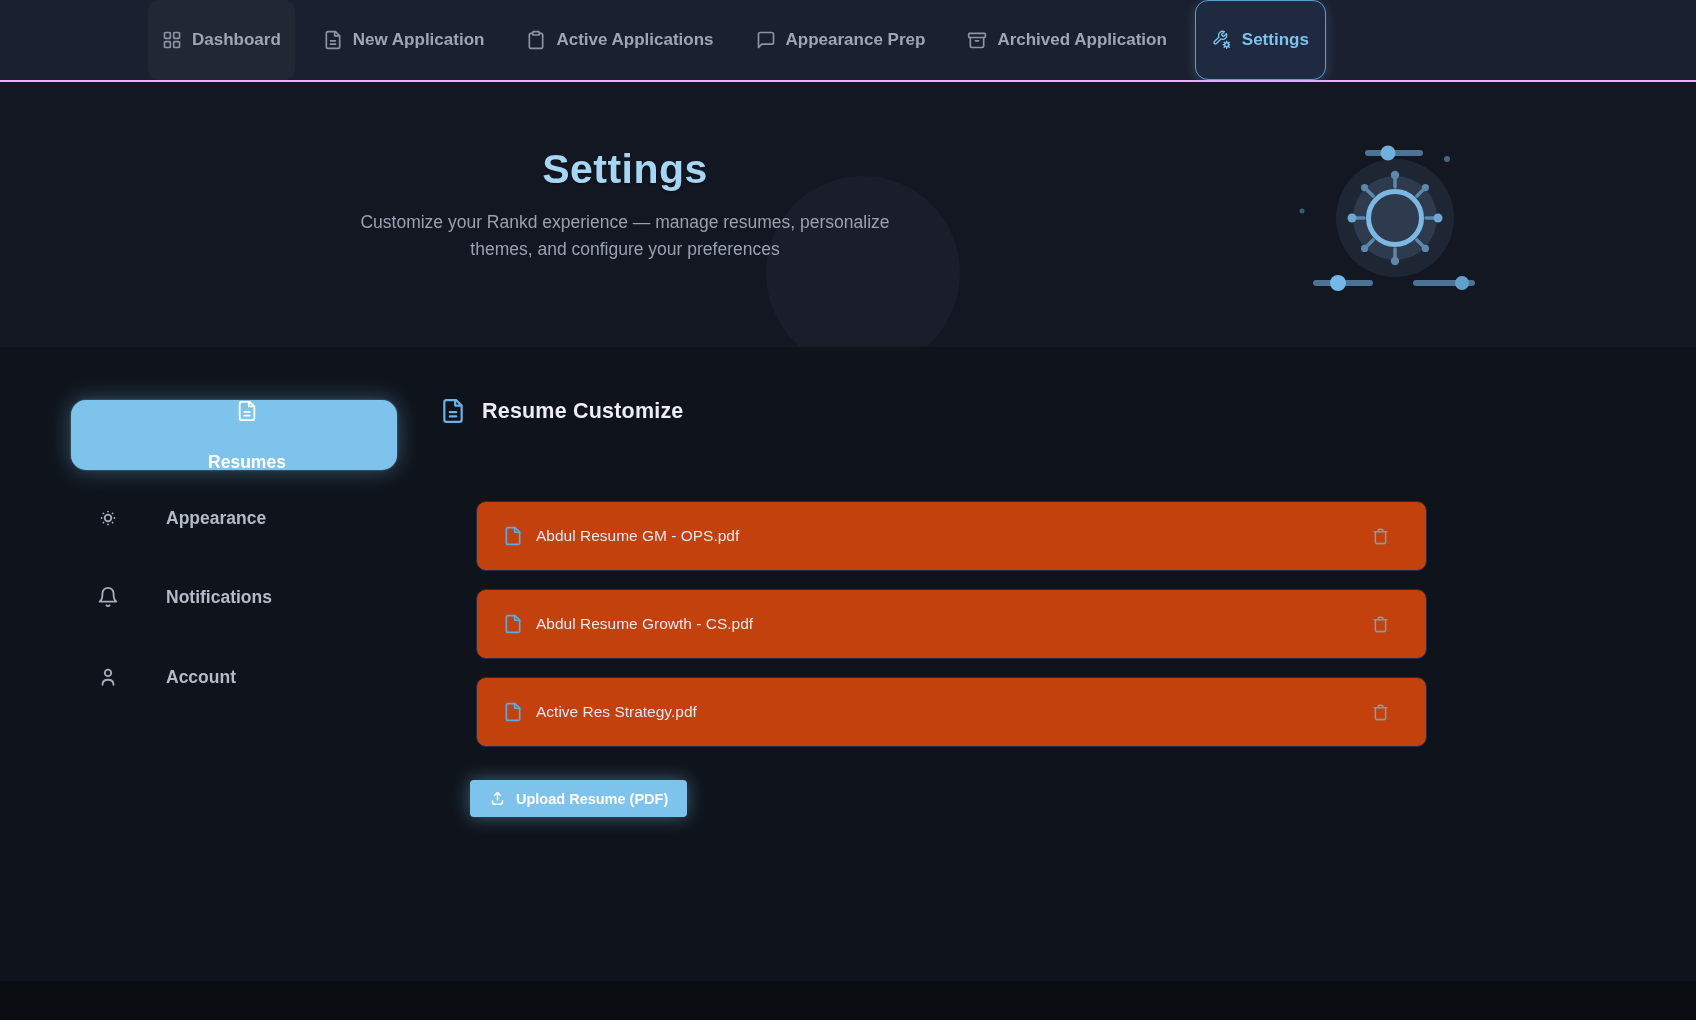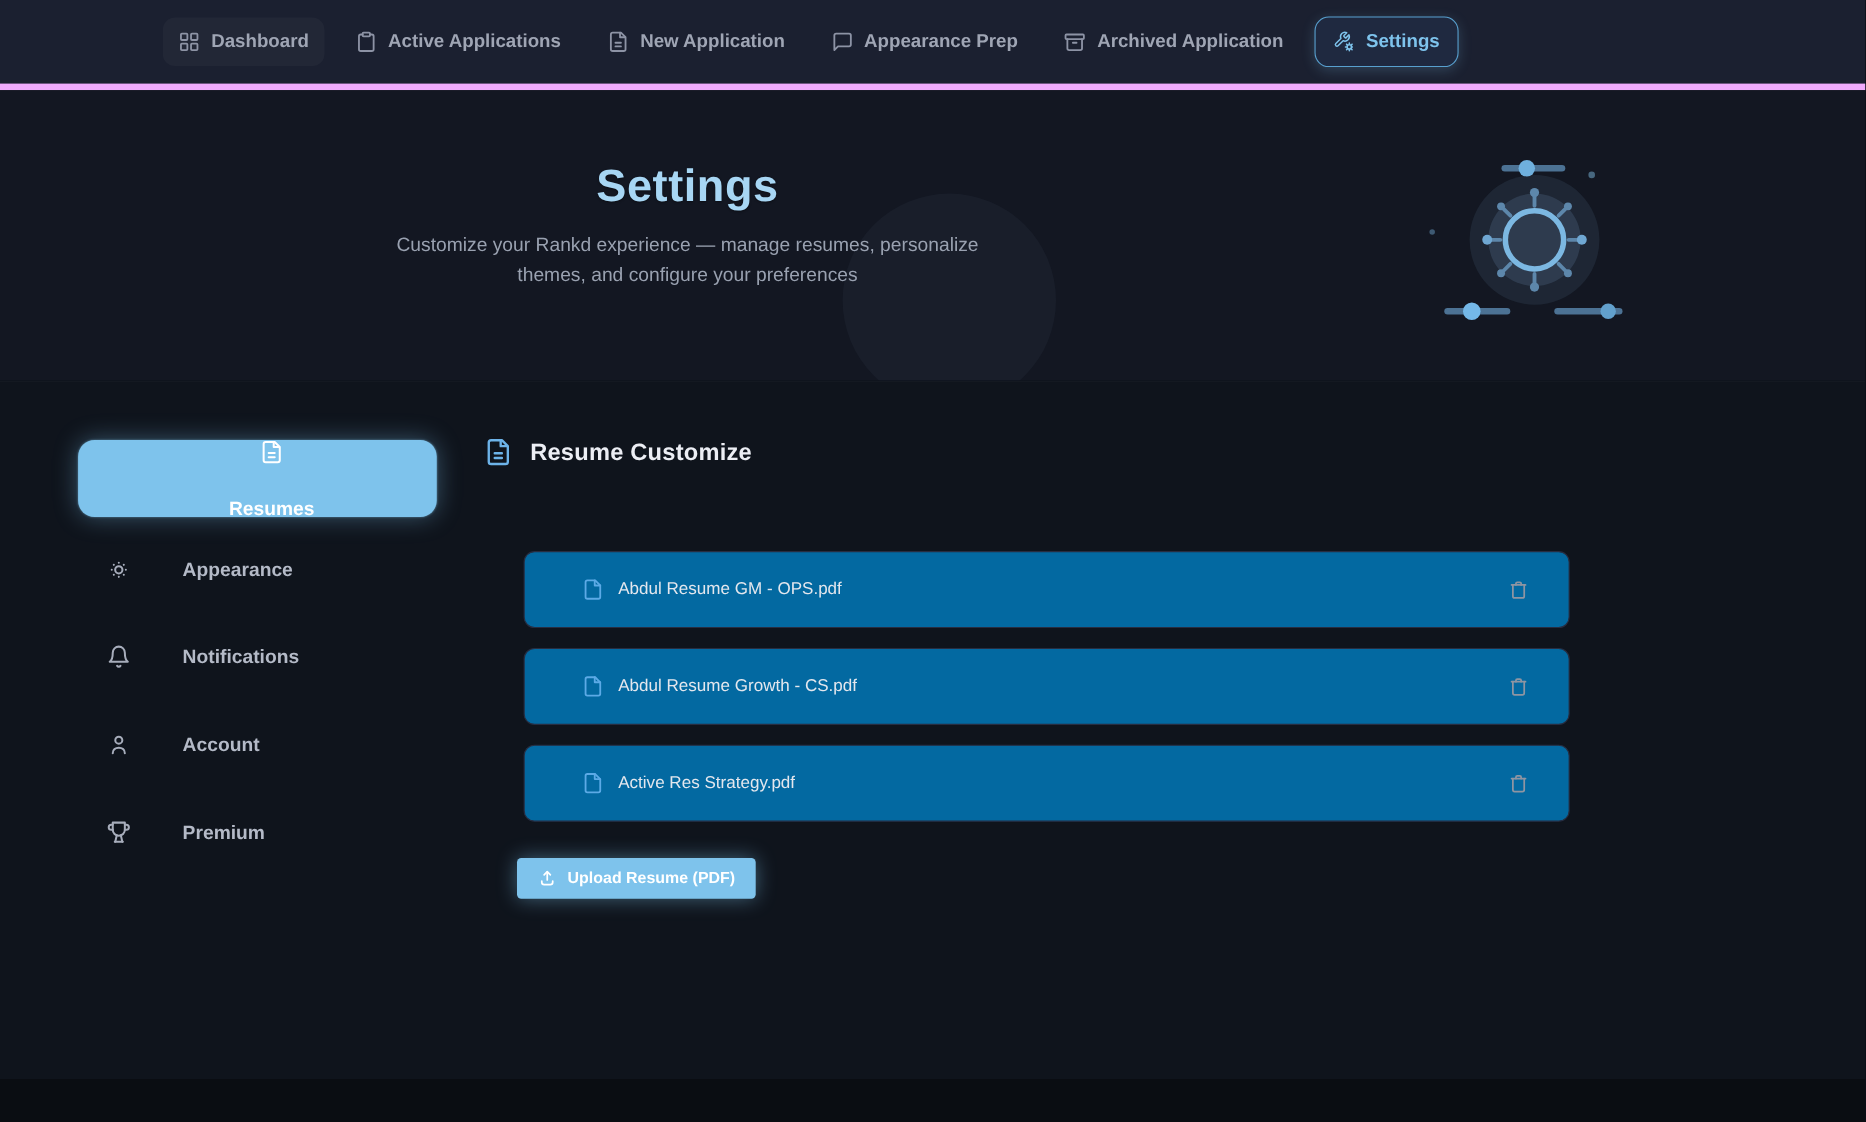--- a/index.html
+++ b/index.html
@@ -8,22 +8,22 @@
     position:relative; width:1696px; height:1020px; overflow:hidden;
     background:#0f141c;
     font-family:"Liberation Sans","DejaVu Sans",sans-serif;
     -webkit-font-smoothing:antialiased;
   }
   svg { display:block; }
 
   
   .topnav {
     position:absolute; top:0; left:0; right:0; height:82px;
-    background:#1b2030; border-bottom:6px solid #f0abfc;
-    display:flex; align-items:center; padding-left:148px; gap:14px;
+    background:#1b2030; border-bottom:2px solid #f0abfc;
+    display:flex; padding-left:148px; gap:14px;
   }
   .nav-item {
     display:flex; align-items:center; gap:10px;
     padding:12px 14px; border-radius:11px;
     color:#9fa5b4; font-size:17px; font-weight:600; cursor:pointer;
     white-space:nowrap;
   }
   .nav-item .nicon { color:#8d93a5; }
   .nav-item.subtle-bg { background:rgba(255,255,255,0.03); }
   .nav-item.active {
@@ -78,22 +78,22 @@
   .section-header {
     position:absolute; left:440px; top:52px;
     display:flex; align-items:center; gap:16px;
   }
   .section-header .hicon { color:#6db3e8; }
   .section-title { font-size:21.5px; font-weight:700; color:#eceef4; letter-spacing:0.2px; }
 
   
   .resume-row {
     position:absolute; left:476px; width:951px; height:70px;
-    background:#0369a1; border:1px solid #272d41; border-radius:10px;
-    display:flex; align-items:center; gap:13px; padding-left:52px;
+    background:#c2410c; border:1px solid #272d41; border-radius:10px;
+    display:flex; align-items:center; gap:13px; padding-left:26px;
   }
   .resume-row .ficon { color:#5caae6; }
   .resume-name { font-size:15.5px; color:#e4e7ee; }
   .trash-btn {
     position:absolute; right:28px; top:50%; transform:translateY(-50%);
     width:36px; height:36px; border-radius:8px; border:none; background:transparent;
     display:flex; align-items:center; justify-content:center;
     color:#8f95a2; cursor:pointer;
   }
 
@@ -122,36 +122,36 @@
             <rect x="3" y="14" width="7" height="7" rx="1"></rect>
             <rect x="14" y="14" width="7" height="7" rx="1"></rect>
           </svg>
       </span>
       <span>Dashboard</span>
     </div>
 
     <div class="nav-item">
       <span class="nicon">
         <svg width="20" height="20" viewBox="0 0 24 24" fill="none" stroke="currentColor" stroke-width="2" stroke-linecap="round" stroke-linejoin="round">
-            <rect x="8" y="2" width="8" height="4" rx="1"></rect>
-            <path d="M16 4h2a2 2 0 0 1 2 2v14a2 2 0 0 1-2 2H6a2 2 0 0 1-2-2V6a2 2 0 0 1 2-2h2"></path>
-          </svg>
-      </span>
-      <span>Active Applications</span>
-    </div>
-
-    <div class="nav-item">
-      <span class="nicon">
-        <svg width="20" height="20" viewBox="0 0 24 24" fill="none" stroke="currentColor" stroke-width="2" stroke-linecap="round" stroke-linejoin="round">
             <path d="M15 2H6a2 2 0 0 0-2 2v16a2 2 0 0 0 2 2h12a2 2 0 0 0 2-2V7l-5-5z"></path>
             <path d="M14 2v5h5"></path>
             <path d="M9 13h6M9 17h6"></path>
           </svg>
       </span>
       <span>New Application</span>
+    </div>
+
+    <div class="nav-item">
+      <span class="nicon">
+        <svg width="20" height="20" viewBox="0 0 24 24" fill="none" stroke="currentColor" stroke-width="2" stroke-linecap="round" stroke-linejoin="round">
+            <rect x="8" y="2" width="8" height="4" rx="1"></rect>
+            <path d="M16 4h2a2 2 0 0 1 2 2v14a2 2 0 0 1-2 2H6a2 2 0 0 1-2-2V6a2 2 0 0 1 2-2h2"></path>
+          </svg>
+      </span>
+      <span>Active Applications</span>
     </div>
 
     <div class="nav-item">
       <span class="nicon">
         <svg width="20" height="20" viewBox="0 0 24 24" fill="none" stroke="currentColor" stroke-width="2" stroke-linecap="round" stroke-linejoin="round">
             <path d="M21 15a2 2 0 0 1-2 2H7l-4 4V5a2 2 0 0 1 2-2h14a2 2 0 0 1 2 2z"></path>
           </svg>
       </span>
       <span>Appearance Prep</span>
     </div>
@@ -269,32 +269,20 @@
     <div class="side-item" style="top:309px">
       <span class="sicon">
         <svg width="22" height="22" viewBox="0 0 24 24" fill="none" stroke="currentColor" stroke-width="2" stroke-linecap="round" stroke-linejoin="round">
             <circle cx="12" cy="7.5" r="3.5"></circle>
             <path d="M6 20.5c0-3.6 2.7-5.5 6-5.5s6 1.9 6 5.5"></path>
           </svg>
       </span>
       <span>Account</span>
     </div>
 
-    <div class="side-item" style="top:389px">
-      <span class="sicon">
-        <svg width="22" height="22" viewBox="0 0 24 24" fill="none" stroke="currentColor" stroke-width="2" stroke-linecap="round" stroke-linejoin="round">
-            <path d="M6 9H4.5a2.5 2.5 0 0 1 0-5H6"></path>
-            <path d="M18 9h1.5a2.5 2.5 0 0 0 0-5H18"></path>
-            <path d="M6 2h12v7a6 6 0 0 1-12 0V2z"></path>
-            <path d="M8 21h8"></path>
-            <path d="M10 14.5L8.5 21M14 14.5l1.5 6.5"></path>
-          </svg>
-      </span>
-      <span>Premium</span>
-    </div>
 
     <div class="section-header">
       <span class="hicon">
         <svg width="26" height="26" viewBox="0 0 24 24" fill="none" stroke="currentColor" stroke-width="2" stroke-linecap="round" stroke-linejoin="round">
             <path d="M15 2H6a2 2 0 0 0-2 2v16a2 2 0 0 0 2 2h12a2 2 0 0 0 2-2V7l-5-5z"></path>
             <path d="M14 2v5h5"></path>
             <path d="M9 13h6M9 17h6"></path>
           </svg>
       </span>
       <span class="section-title">Resume Customize</span>

